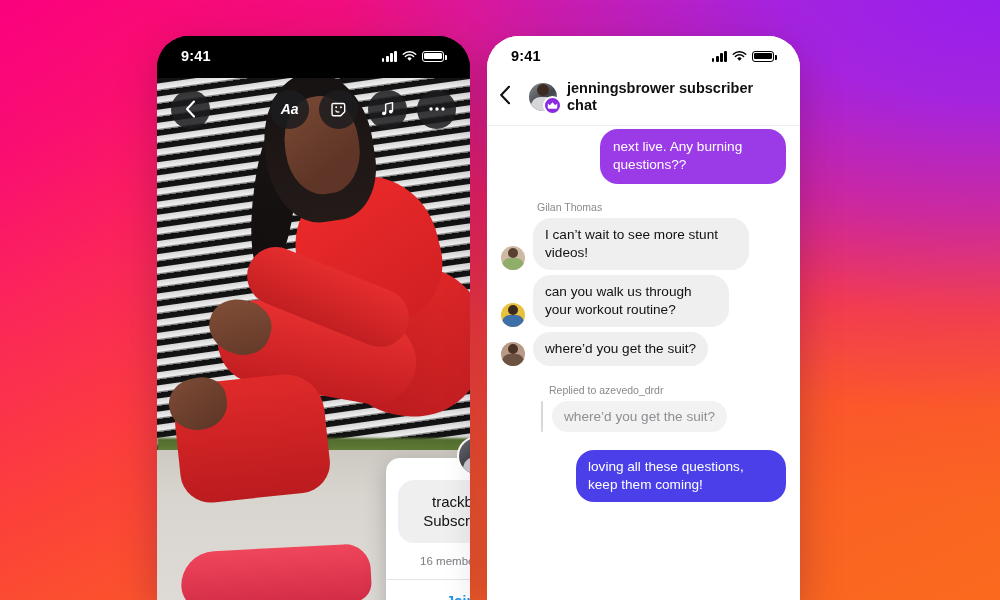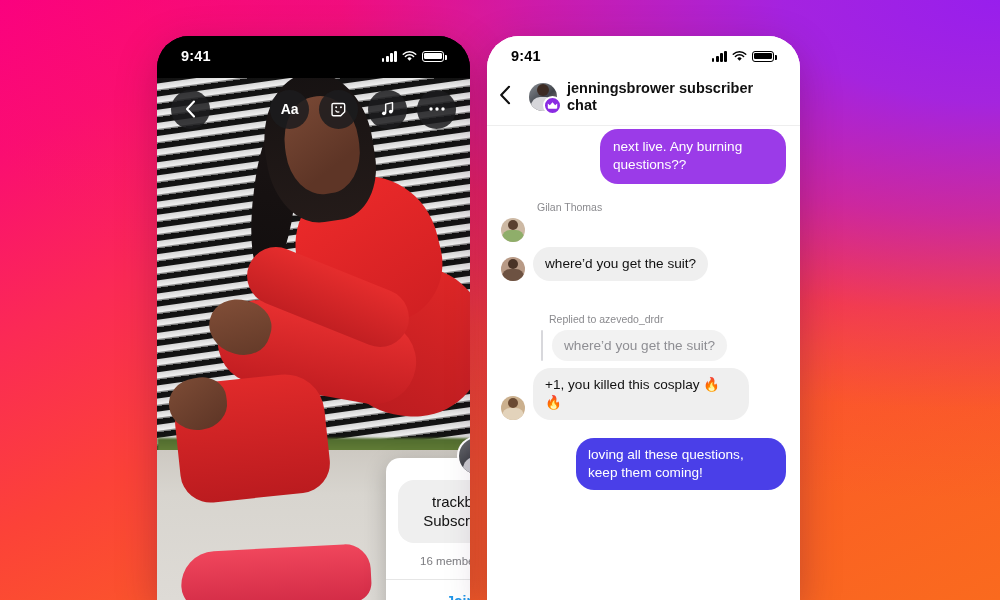--- a/index.html
+++ b/index.html
@@ -158,21 +158,21 @@
     position:absolute; left:0; top:42px; width:313px; height:62px;
     display:flex; align-items:center; justify-content:space-between;
     padding:0 14px;
   }
   .circle-btn{
     width:39px; height:39px; border-radius:50%;
     background:rgba(28,28,30,.86);
     display:flex; align-items:center; justify-content:center;
     color:#fff;
   }
-  .tool-group{ display:flex; gap:10px; }
+  .tool-group{ display:flex; gap:10px;font-style:italic; }
 
   
   #sub-card{
     position:absolute; left:229px; top:422px; width:182px; height:178px;
     background:#fff; border-radius:14px;
     box-shadow:0 6px 22px rgba(0,0,0,.22);
     overflow:hidden;
   }
   #sub-avatar{
     position:absolute; left:300px; top:400px; width:40px; height:40px;
@@ -264,21 +264,21 @@
   }
   .bub.in{ background:#efefef; color:#111; }
   .bub.out{ background:#4a3fe8; color:#fff; }
   .bub.purple{ background:#9b3be8; color:#fff; }
   #top-bubble{
     margin-left:auto; max-width:186px;
     border-radius:18px 18px 18px 18px;
     padding:9px 13px 10px;
     position:relative; top:-8px;
   }
-  .reply-block{ margin-top:32px; }
+  .reply-block{ margin-top:18px; }
   .reply-label{ font-size:10.5px; color:#8a8a8e; margin:0 0 5px 48px; }
   .reply-quote{
     margin-left:40px; display:flex; align-items:stretch; gap:9px;
   }
   .reply-bar{ width:2px; background:#d8d8dc; border-radius:2px; }
   .reply-text{
     background:#f2f2f2; color:#8e8e93; border-radius:18px;
     padding:8px 12px; font-size:13.6px;
   }
   .out-wrap{ display:flex; flex-direction:column; align-items:flex-start; }
@@ -430,44 +430,45 @@
     <div class="msg-row out">
       <div id="top-bubble" class="bub purple">next live. Any burning questions??</div>
     </div>
 
     <div class="sender">Gilan Thomas</div>
     <div class="msg-row">
       <div class="av" style="background:#cdb9a4">
         <div class="bd" style="background:#8fae6a"></div>
           <div class="hd" style="background:#5a4030"></div>
       </div>
-    </div>
-
+      <div class="bub in">I can’t wait to see more stunt videos!</div>
+    </div>
+
+    <div class="msg-row">
+      <div class="av" style="background:#e8c23c">
+        <div class="bd" style="background:#3f6fa8"></div>
+          <div class="hd" style="background:#3a2a20"></div>
+      </div>
+      <div class="bub in" style="max-width:196px">can you walk us through your workout routine?</div>
+    </div>
 
     <div class="msg-row">
       <div class="av" style="background:#b89a86">
         <div class="bd" style="background:#6d5242"></div>
           <div class="hd" style="background:#4a3326"></div>
       </div>
       <div class="bub in">where’d you get the suit?</div>
     </div>
 
     <div class="reply-block">
       <div class="reply-label">Replied to azevedo_drdr</div>
       <div class="reply-quote">
         <div class="reply-bar"></div>
         <div class="reply-text">where’d you get the suit?</div>
       </div>
-      <div class="msg-row" style="margin-top:7px">
-        <div class="av" style="background:#cbb08e">
-          <div class="bd" style="background:#e3d3bb"></div>
-            <div class="hd" style="background:#6a4a33"></div>
-        </div>
-        <div class="bub in">+1, you killed this cosplay 🔥🔥</div>
-      </div>
     </div>
 
     <div class="msg-row out" style="margin-top:18px">
       <div class="out-wrap">
         <div class="bub out" style="max-width:210px">loving all these questions, keep them coming!</div>
 
       </div>
     </div>
 
   </div>

